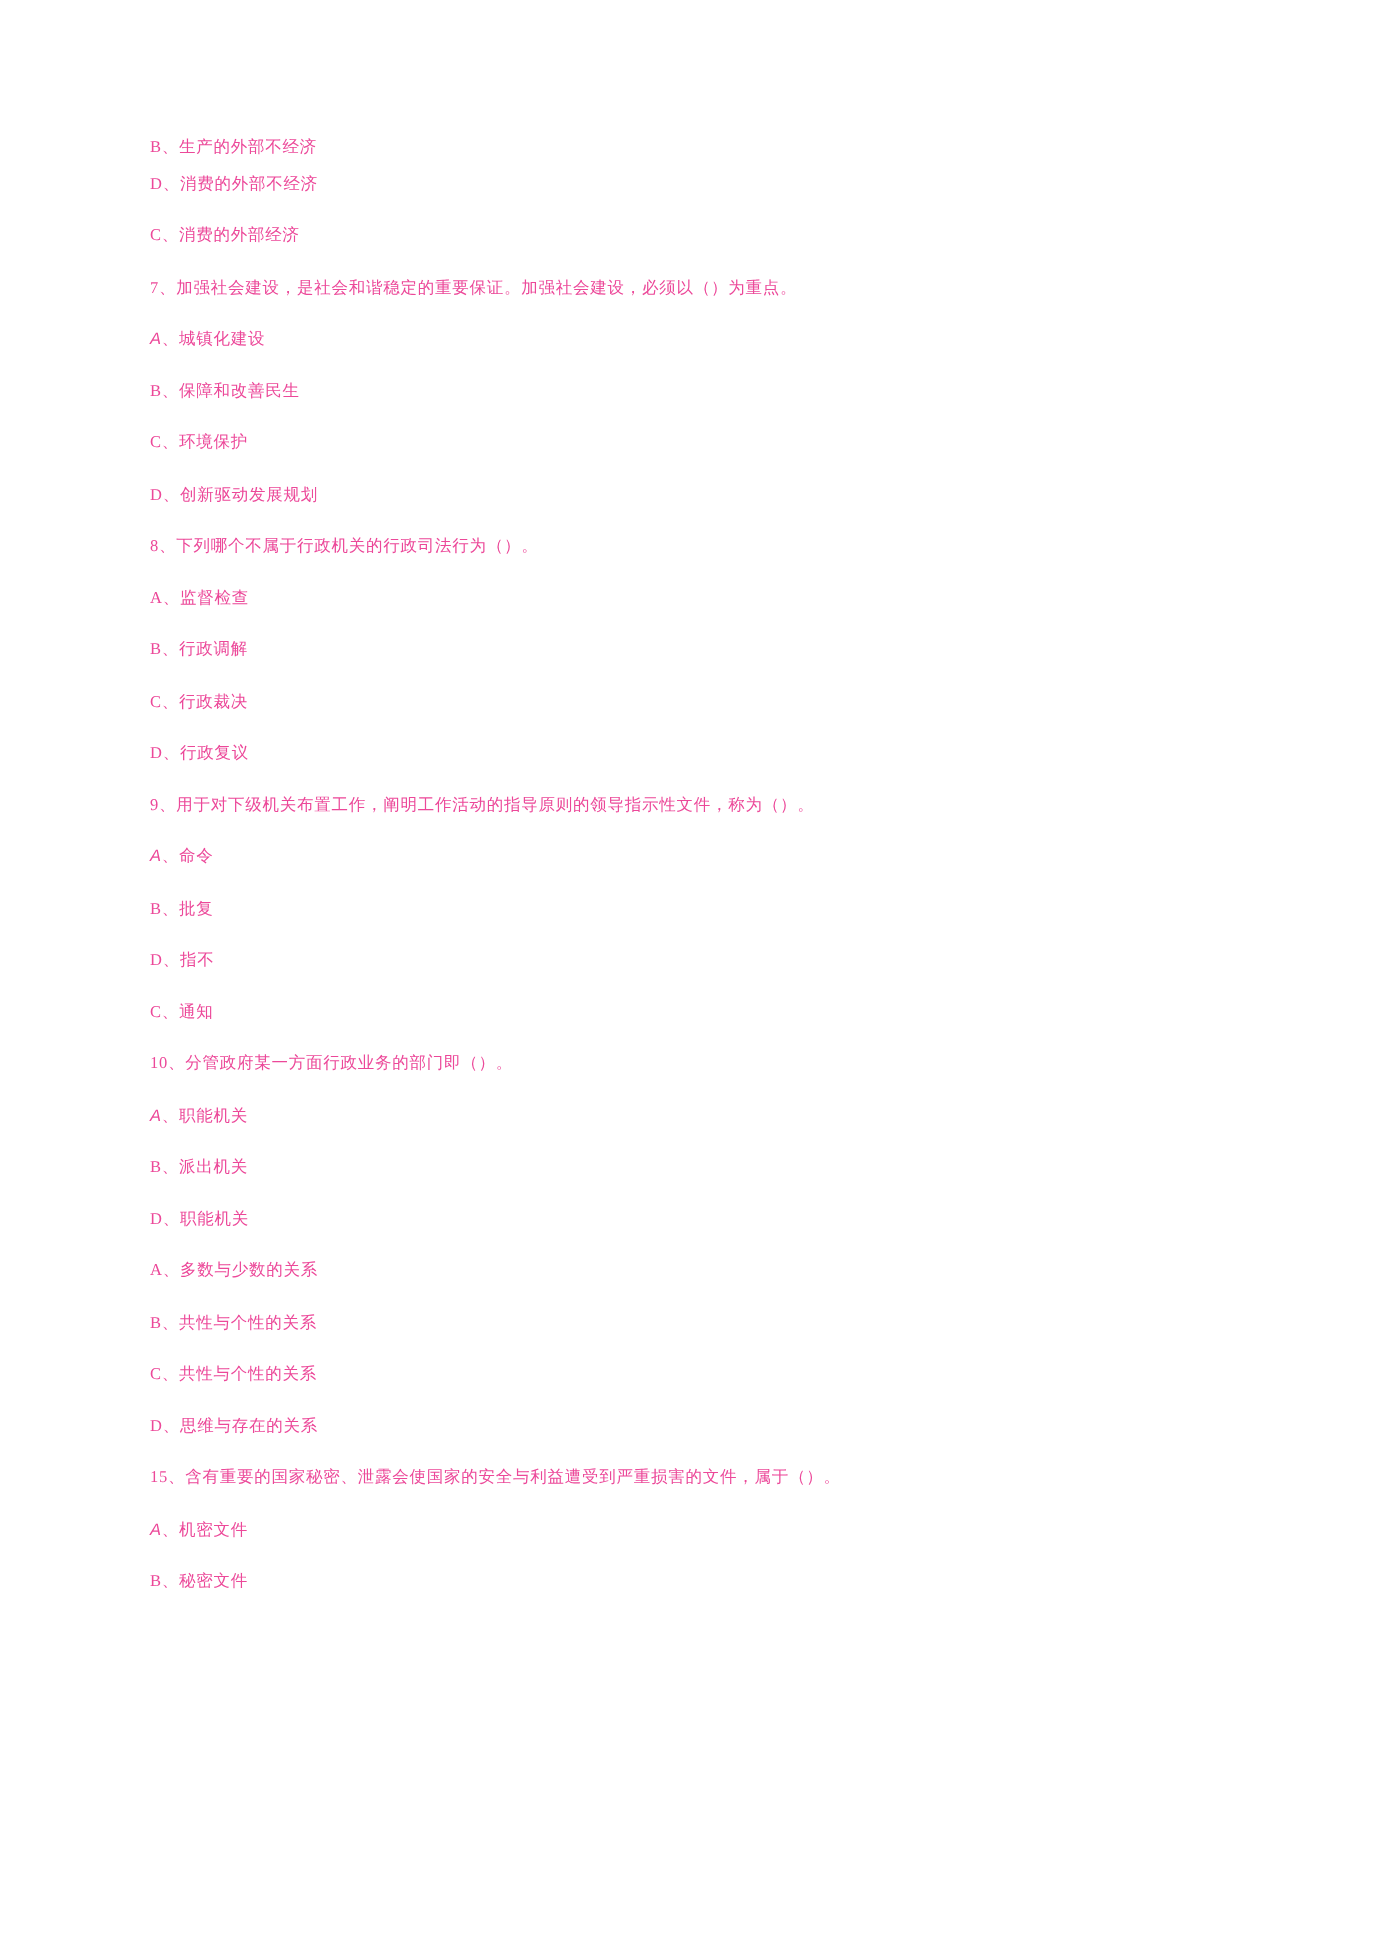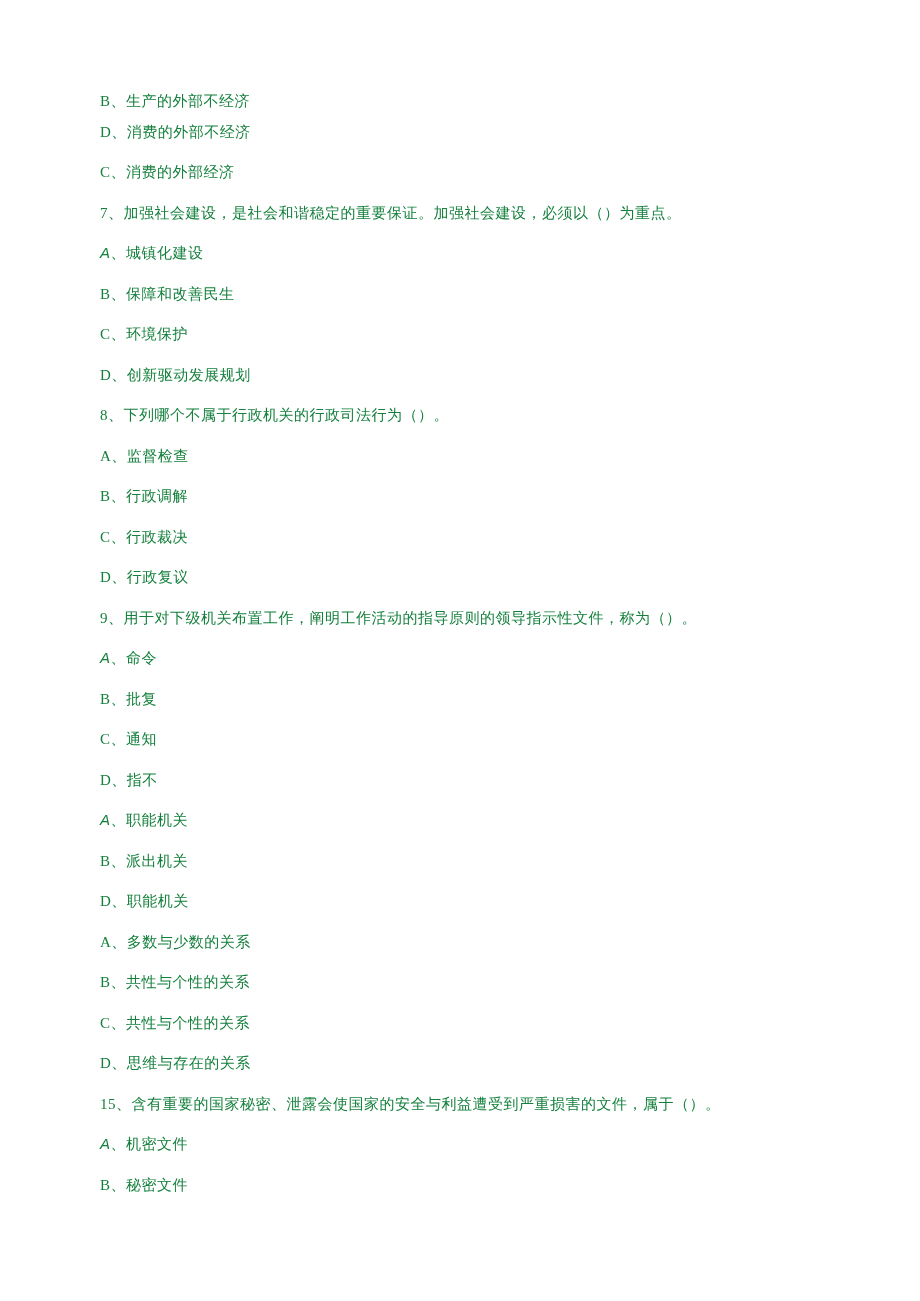--- a/index.html
+++ b/index.html
@@ -7,22 +7,22 @@
       padding: 0;
       background: #ffffff;
       font-family: "SimSun", "宋体", serif;
       width: 920px;
     }
     .page {
       padding: 90px 100px 60px 100px;
       box-sizing: border-box;
     }
     .line {
-      font-size: 15px;
-      color: #15803d;
+      font-size: 11px;
+      color: #ec4899;
       line-height: 1.5;
       margin-bottom: 18px;
       letter-spacing: 0.5px;
     }
     .line.tight {
       margin-bottom: 8px;
     }
     .italic-a {
       font-style: italic;
       font-family: Arial, sans-serif;
@@ -41,22 +41,23 @@
   <div class="line">C、环境保护</div>
   <div class="line">D、创新驱动发展规划</div>
   <div class="line">8、下列哪个不属于行政机关的行政司法行为（）。</div>
   <div class="line">A、监督检查</div>
   <div class="line">B、行政调解</div>
   <div class="line">C、行政裁决</div>
   <div class="line">D、行政复议</div>
   <div class="line">9、用于对下级机关布置工作，阐明工作活动的指导原则的领导指示性文件，称为（）。</div>
   <div class="line"><span class="italic-a">A</span><span>、命令</span></div>
   <div class="line">B、批复</div>
+  <div class="line">D、指不</div>
   <div class="line">C、通知</div>
-  <div class="line">D、指不</div>
+  <div class="line">10、分管政府某一方面行政业务的部门即（）。</div>
   <div class="line"><span class="italic-a">A</span><span>、职能机关</span></div>
   <div class="line">B、派出机关</div>
   <div class="line">D、职能机关</div>
   <div class="line">A、多数与少数的关系</div>
   <div class="line">B、共性与个性的关系</div>
   <div class="line">C、共性与个性的关系</div>
   <div class="line">D、思维与存在的关系</div>
   <div class="line">15、含有重要的国家秘密、泄露会使国家的安全与利益遭受到严重损害的文件，属于（）。</div>
   <div class="line"><span class="italic-a">A</span><span>、机密文件</span></div>
   <div class="line">B、秘密文件</div>

